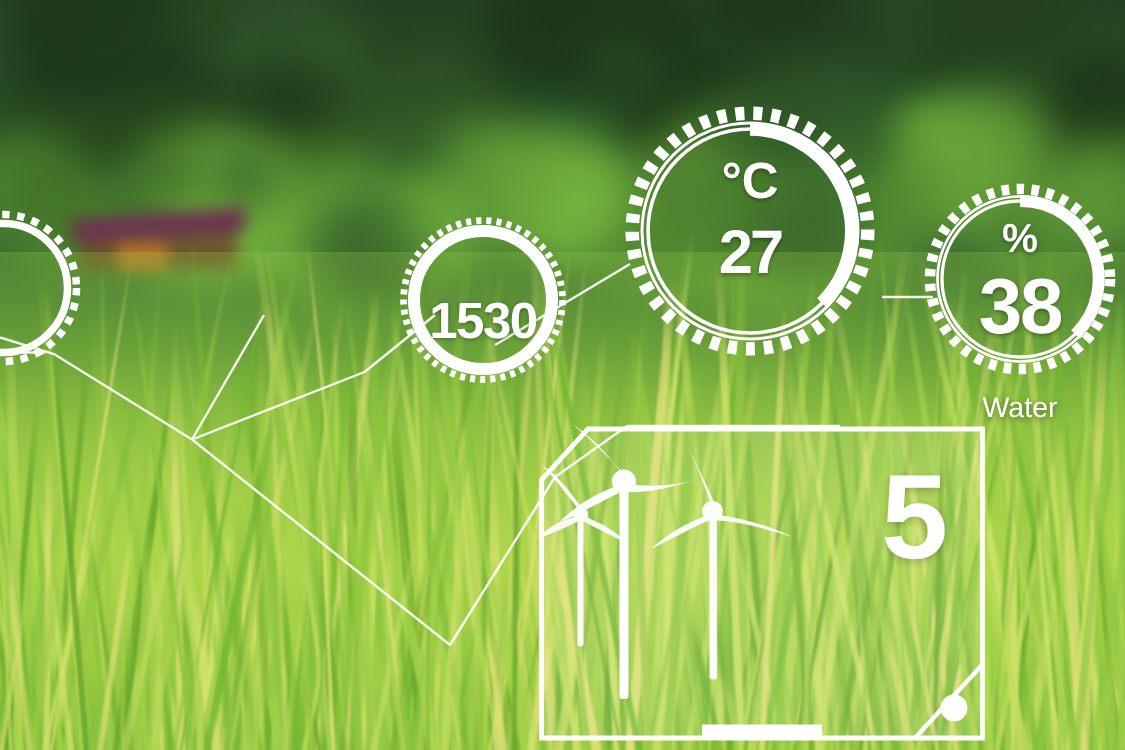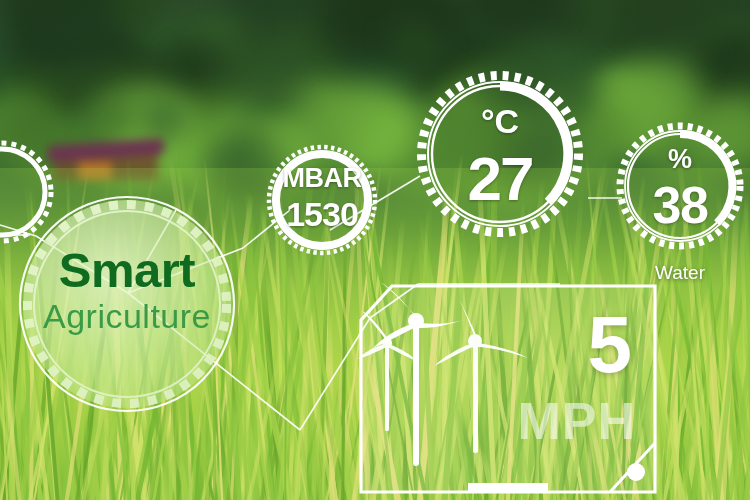--- a/index.html
+++ b/index.html
@@ -762,49 +762,38 @@
     </g>
   </svg>
 
   <div class="gauge" style="left:-46px;top:140px;width:96px;height:104px;">
     <svg width="96" height="104" viewBox="0 0 96 104">
       <circle cx="48" cy="52" r="43" fill="none" stroke="#fff" stroke-width="5"></circle>
       <circle cx="48" cy="52" r="49" fill="none" stroke="#fff" stroke-width="5" stroke-dasharray="5 5"></circle>
     </svg>
   </div>
 
-  <div id="hub">
-    <div class="fill"></div>
-    <svg width="228" height="228" viewBox="0 0 228 228">
-      <circle cx="114" cy="114" r="107" fill="none" stroke="#ffffff" stroke-width="2.2" opacity=".95"></circle>
-      <circle cx="114" cy="114" r="99.5" fill="none" stroke="#ffffff" stroke-width="9" stroke-dasharray="9 9" opacity=".9"></circle>
-      <circle cx="114" cy="114" r="93" fill="none" stroke="#ffffff" stroke-width="2" opacity=".9"></circle>
-    </svg>
-    <div class="t1">Smart</div>
-    <div class="t2">Agriculture</div>
-  </div>
 
   <div class="gauge" style="left:265px;top:143px;width:114px;height:114px;">
     <svg width="114" height="114" viewBox="0 0 114 114">
       <circle cx="57" cy="57" r="46" fill="none" stroke="#fff" stroke-width="8"></circle>
       <circle cx="57" cy="57" r="53" fill="none" stroke="#fff" stroke-width="4.5" stroke-dasharray="3.4 3.4"></circle>
     </svg>
-    <div class="gtext" style="top:22px;font-size:27px;font-weight:bold;letter-spacing:-.5px;">MBAR</div>
     <div class="gtext" style="top:54px;font-size:34px;font-weight:bold;letter-spacing:-1px;">1530</div>
   </div>
 
   <div class="gauge" style="left:412px;top:66px;width:176px;height:176px;">
     <svg width="176" height="176" viewBox="0 0 176 176">
       <circle cx="88" cy="88" r="68" fill="none" stroke="#fff" stroke-width="2.4"></circle>
       <circle cx="88" cy="88" r="78.5" fill="none" stroke="#fff" stroke-width="9" stroke-dasharray="6 6"></circle>
       <circle cx="88" cy="88" r="72" fill="none" stroke="#fff" stroke-width="2"></circle>
       <path d="M88 20 A68 68 0 0 1 136 136" fill="none" stroke="#fff" stroke-width="9"></path>
     </svg>
     <div class="gtext" style="top:38px;font-size:34px;font-weight:bold;">°C</div>
-    <div class="gtext" style="top:82px;font-size:62px;font-weight:bold;letter-spacing:-2px;">27</div>
+    <div class="gtext" style="top:82px;font-size:41px;font-weight:bold;letter-spacing:-2px;">27</div>
   </div>
 
   <div class="gauge" style="left:613px;top:119px;width:134px;height:134px;">
     <svg width="134" height="134" viewBox="0 0 134 134">
       <circle cx="67" cy="67" r="52" fill="none" stroke="#fff" stroke-width="2.2"></circle>
       <circle cx="67" cy="67" r="60" fill="none" stroke="#fff" stroke-width="7" stroke-dasharray="5 5"></circle>
       <circle cx="67" cy="67" r="55" fill="none" stroke="#fff" stroke-width="1.8"></circle>
       <path d="M67 15 A52 52 0 0 1 104 104" fill="none" stroke="#fff" stroke-width="8"></path>
     </svg>
     <div class="gtext" style="top:27px;font-size:27px;font-weight:bold;">%</div>
@@ -837,16 +826,15 @@
 
       <g fill="#fff" opacity=".96">
         <rect x="115" y="58" width="5" height="112" rx="2"></rect>
         <circle cx="117" cy="58" r="7"></circle>
         <path d="M117 55 C110 36 104 22 98 10 C105 24 114 42 119 54 Z"></path>
         <path d="M115 60 C98 66 86 74 76 83 C89 77 106 67 117 63 Z"></path>
         <path d="M120 60 C140 63 156 68 170 75 C154 70 134 64 119 64 Z"></path>
       </g>
     </svg>
     <div class="num">5</div>
-    <div class="unit">MPH</div>
   </div>
 
 </div>
 
 </body></html>

